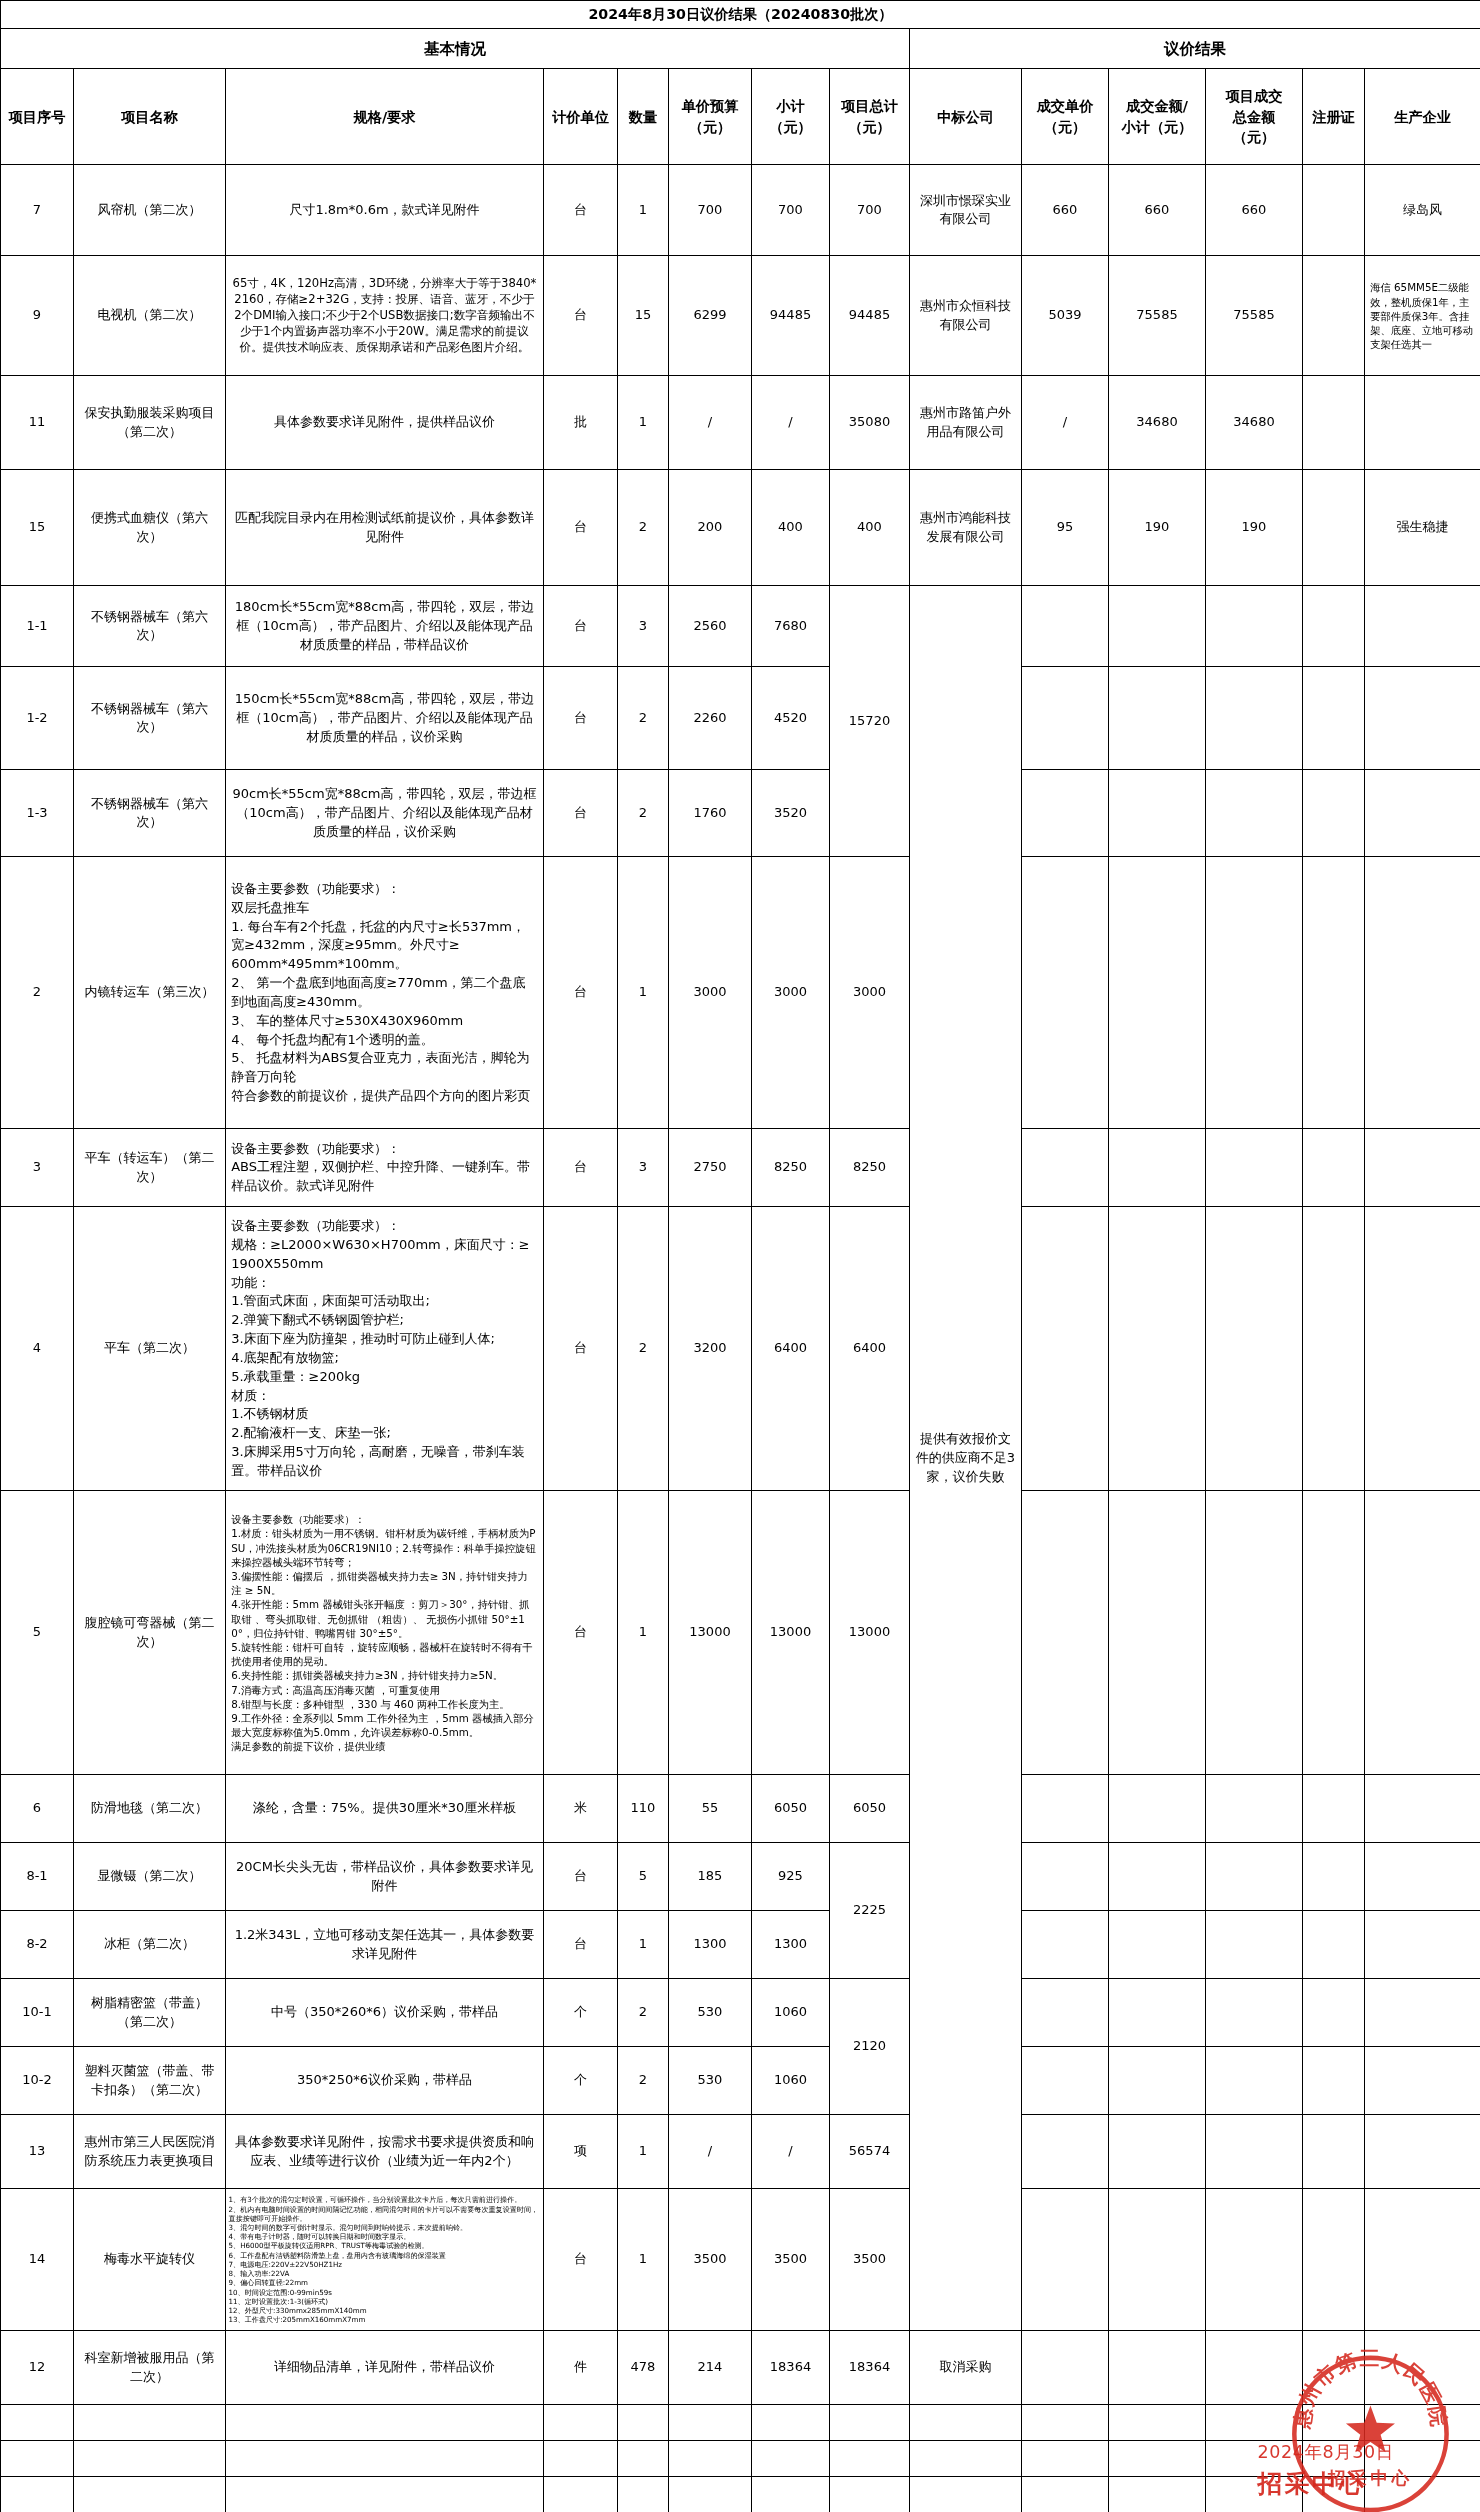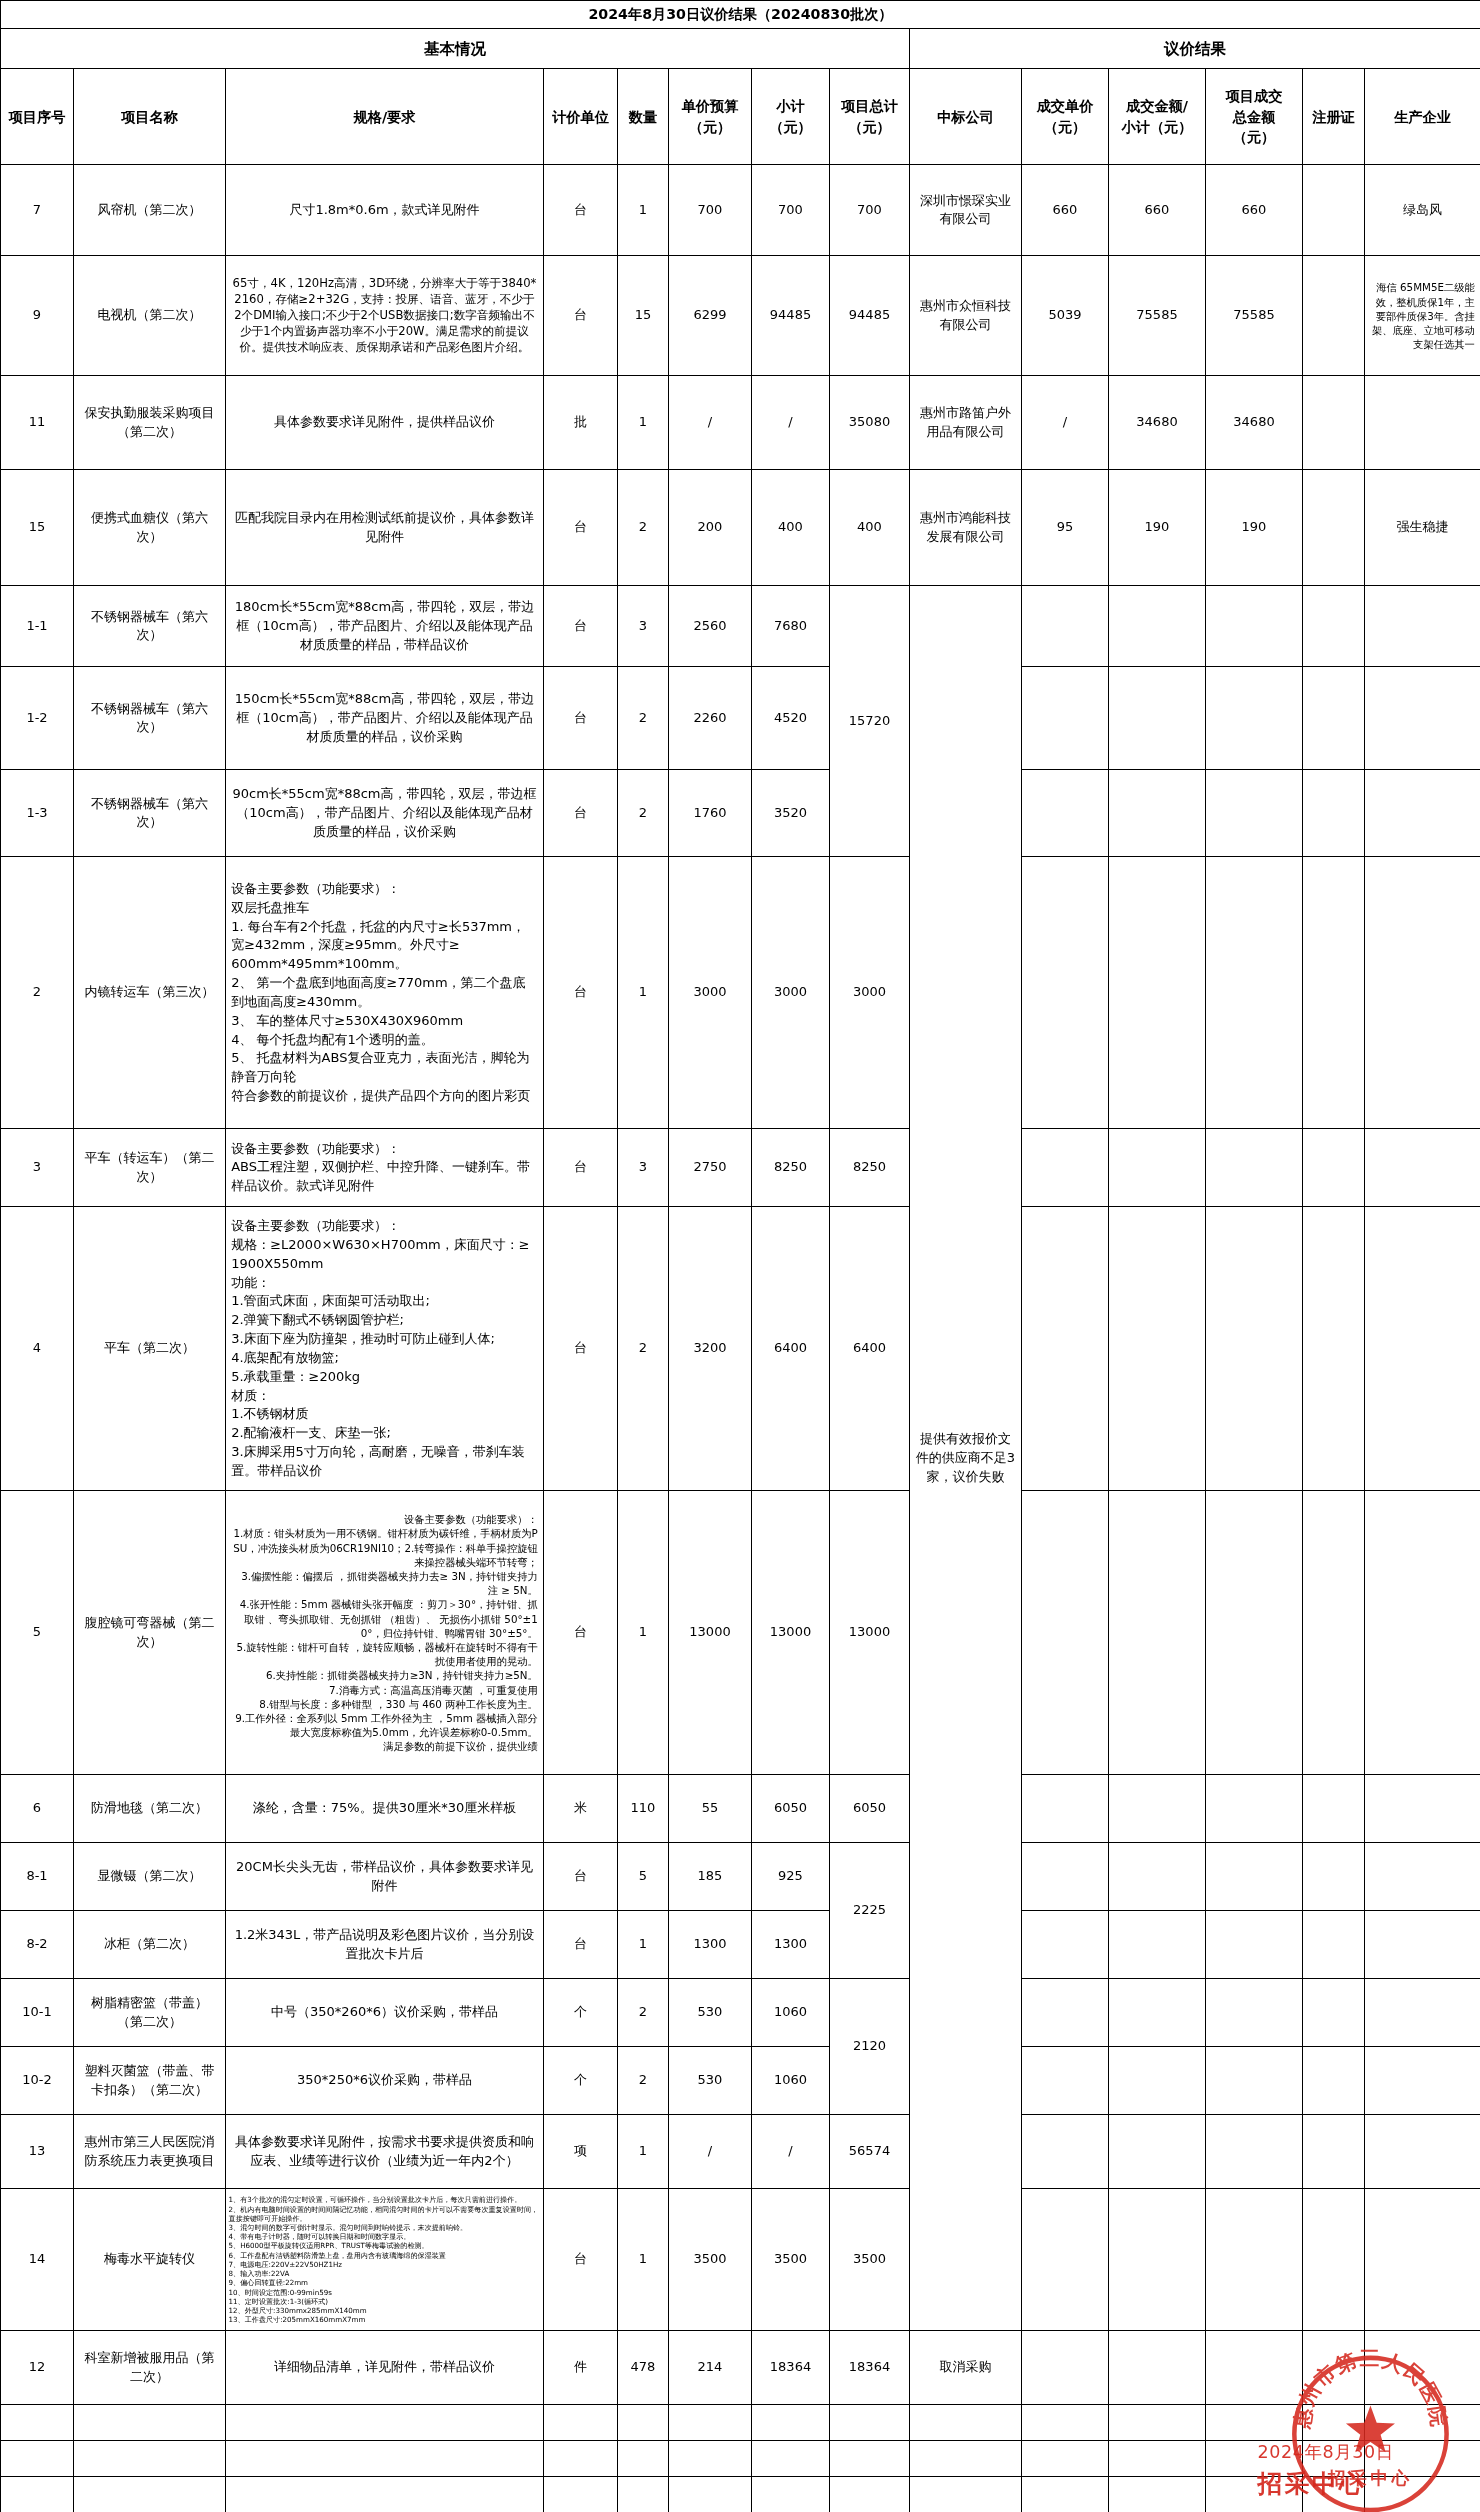--- a/index.html
+++ b/index.html
@@ -18,21 +18,21 @@
     font-size:13px;line-height:1.45;
     word-break:break-all;overflow:hidden;
     font-weight:normal;
   }
   .title-cell{font-weight:bold;font-size:14.2px;border-bottom-width:1.9px;margin-top:48px;}
   .ghead{font-weight:bold;font-size:15.5px;}
   .chead{font-weight:bold;font-size:14.2px;border-bottom-width:1.9px;}
   .left{text-align:left;}
   .pre{white-space:pre-line;}
   .s18{font-size:11.6px;line-height:1.38;}
-  .s16{font-size:10.3px;line-height:1.38;text-align:right;}
+  .s16{font-size:10.3px;line-height:1.38;}
   .s11{font-size:7.1px;line-height:1.3;padding:1.3px 2.6px;}
   
   .stamp{position:absolute;left:1264px;top:2337px;width:200px;height:194px;pointer-events:none;}
   .stamp svg{position:absolute;left:0;top:0;}
   .stamp-print{
     position:absolute;left:-6.5px;top:103px;width:142px;
     color:#d5281e;text-align:left;opacity:.92;
   }
   .stamp-date{font-size:17.5px;letter-spacing:0.6px;}
   .stamp-office{font-size:24.6px;font-weight:bold;letter-spacing:2.6px;margin-top:2.6px;}
@@ -318,21 +318,21 @@
         <td rowspan="2">2225</td>
         <td></td>
         <td></td>
         <td></td>
         <td></td>
         <td></td>
       </tr>
       <tr style="height: 68px;">
         <td>8-2</td>
         <td>冰柜（第二次）</td>
-        <td>1.2米343L，带产品说明及彩色图片议价，当分别设置批次卡片后</td>
+        <td>1.2米343L，立地可移动支架任选其一，具体参数要求详见附件</td>
         <td>台</td>
         <td>1</td>
         <td>1300</td>
         <td>1300</td>
         <td></td>
         <td></td>
         <td></td>
         <td></td>
         <td></td>
       </tr>

